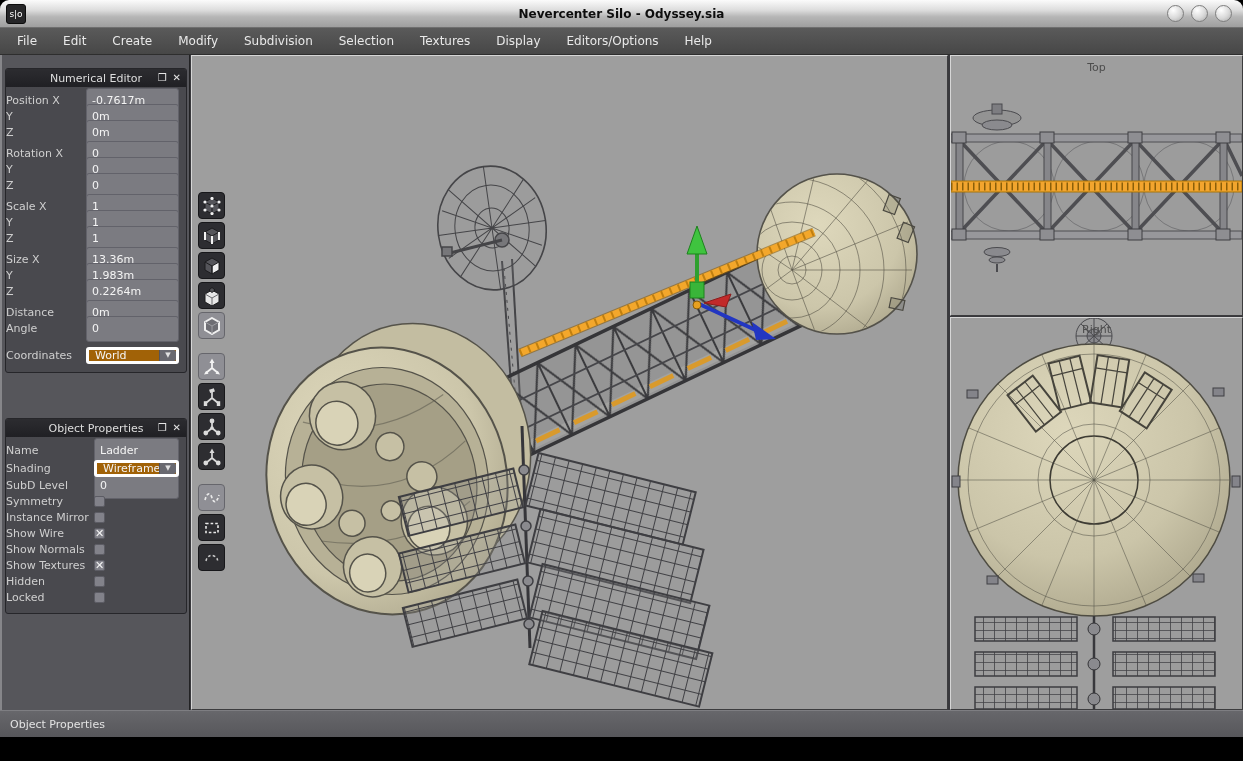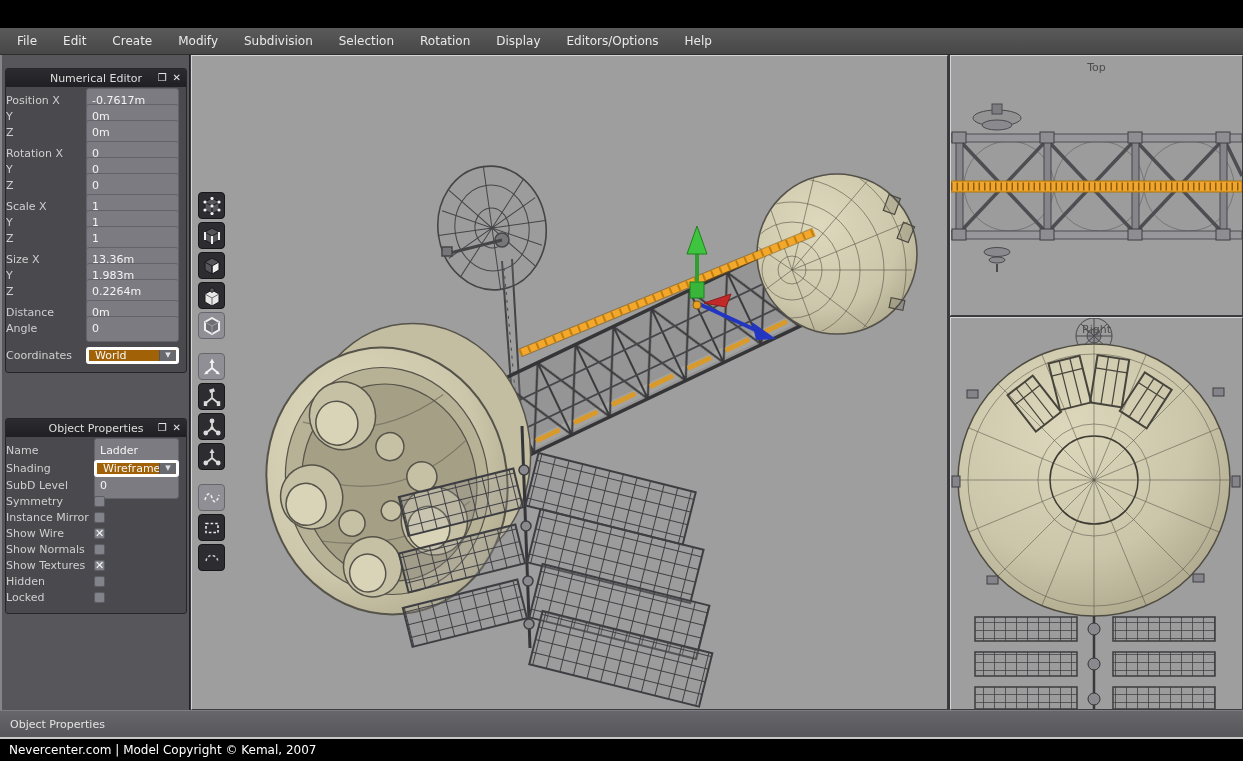--- a/index.html
+++ b/index.html
@@ -86,29 +86,38 @@
     color:#e3e3e3; font-size:11px; display:flex; align-items:center; padding-left:10px; }
   .footer { position:absolute; top:737px; left:0; width:1243px; height:24px; background:#000;
     border-top:2px solid #c9c9c9; color:#ffffff; font-size:12px; display:flex; align-items:center;
     padding-left:9px; }
 </style>
 </head>
 <body>
 
 <div class="window">
 
+  <div class="titlebar">
+    <div class="app-icon">s|o</div>
+    <div class="win-title">Nevercenter Silo - Odyssey.sia</div>
+    <div class="win-buttons">
+      <div class="win-btn"></div>
+      <div class="win-btn"></div>
+      <div class="win-btn"></div>
+    </div>
+  </div>
 
   <div class="menubar">
     <div class="menu-item">File</div>
     <div class="menu-item">Edit</div>
     <div class="menu-item">Create</div>
     <div class="menu-item">Modify</div>
     <div class="menu-item">Subdivision</div>
     <div class="menu-item">Selection</div>
-    <div class="menu-item">Rotation</div>
+    <div class="menu-item">Textures</div>
     <div class="menu-item">Display</div>
     <div class="menu-item">Editors/Options</div>
     <div class="menu-item">Help</div>
   </div>
 
   <div class="workspace">
 
     <div class="left-col">
 
       <div class="panel panel-num">
@@ -604,16 +613,13 @@
           <path d="M46,208 V216" stroke-width="2" fill="none"></path>
         </g>
       </svg>
     </div>
   </div>
 
   <div class="statusbar">
     <span>Object Properties</span>
   </div>
 
-  <div class="footer">
-    <span>Nevercenter.com | Model Copyright © Kemal, 2007</span>
-  </div>
 </div>
 
 </body></html>

